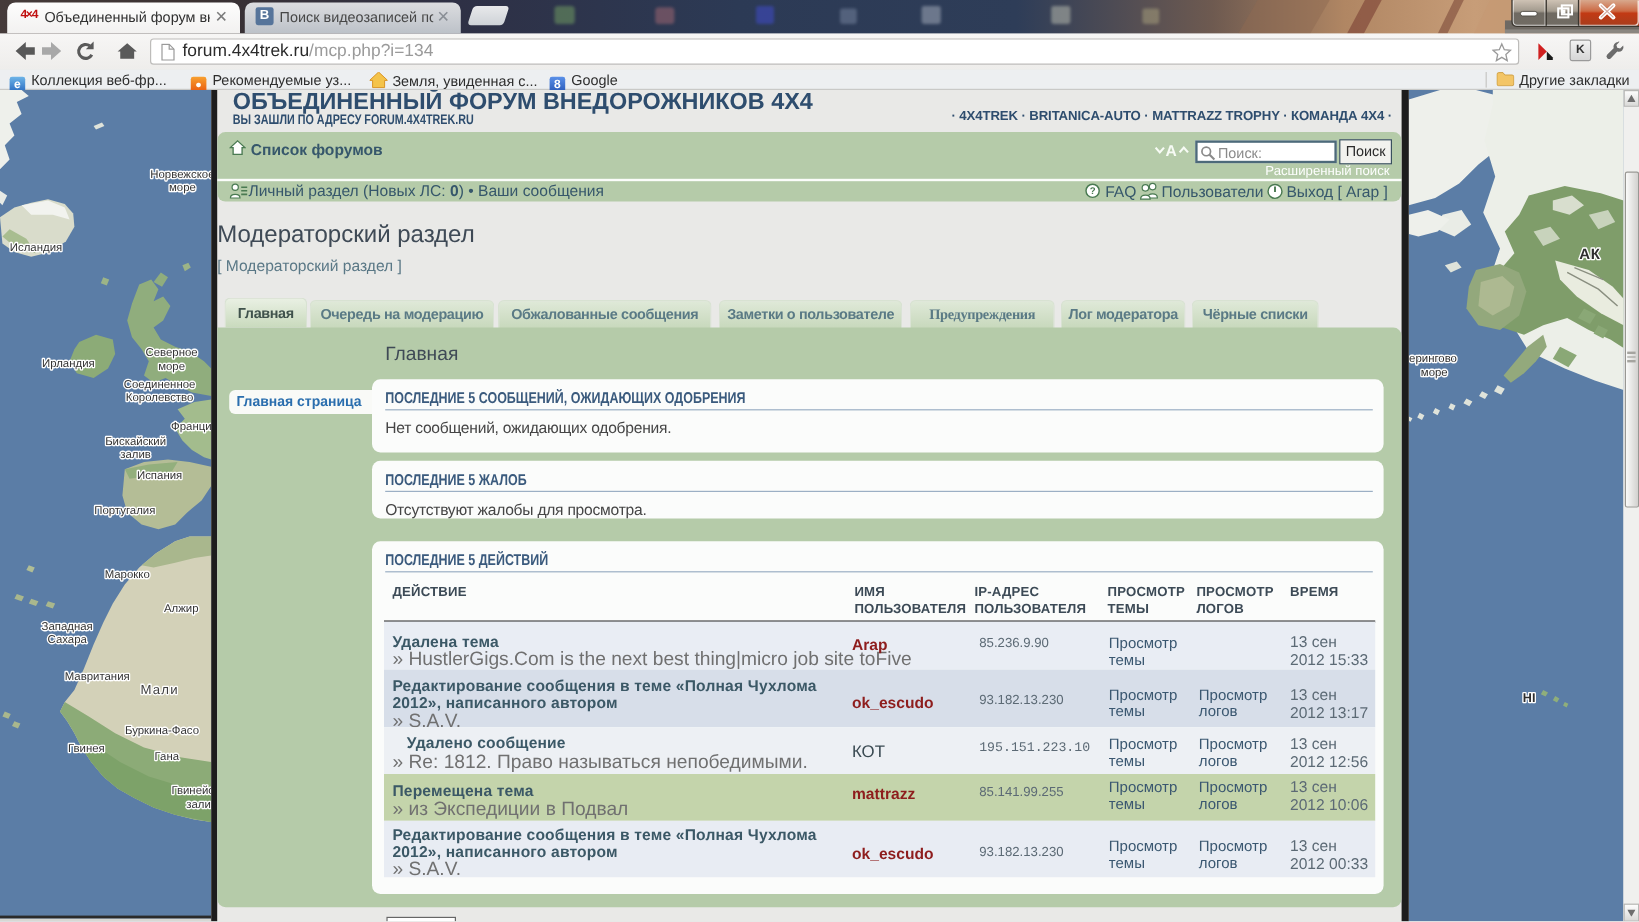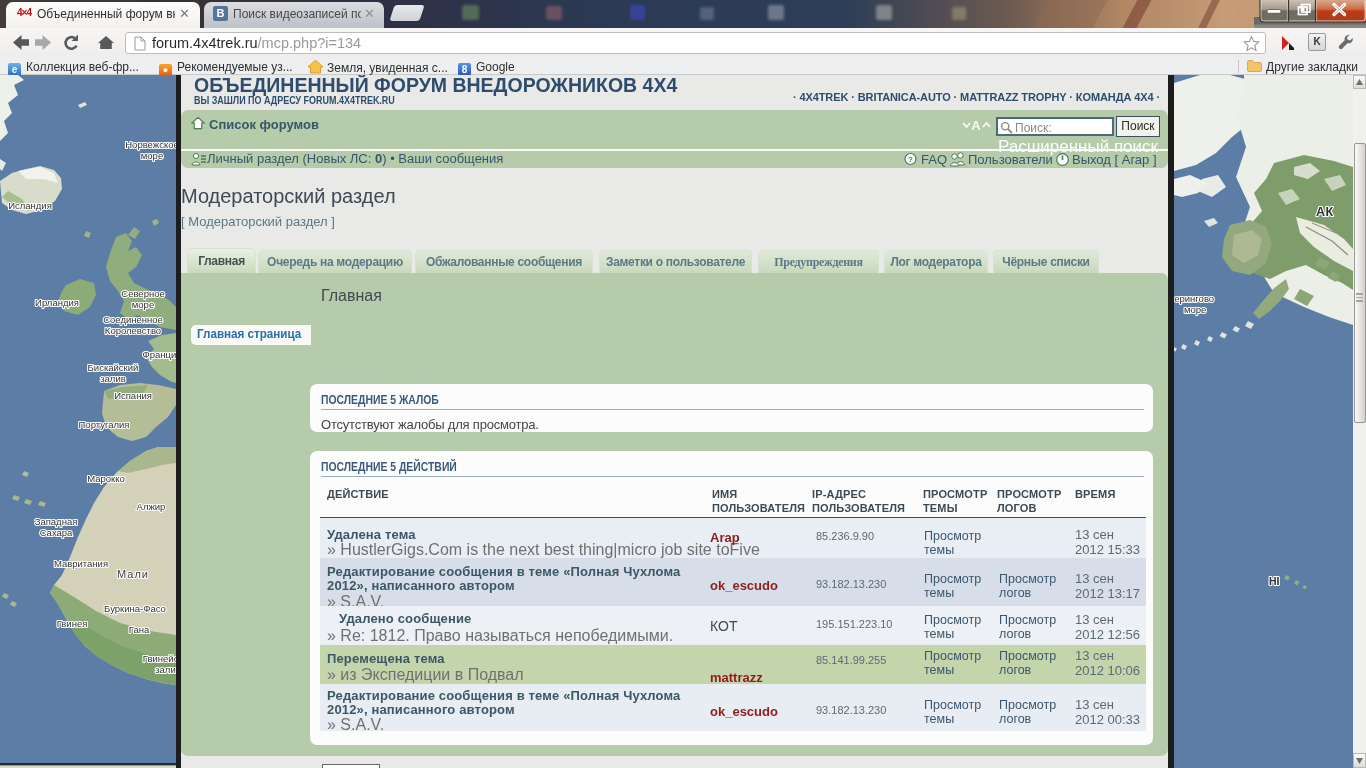--- a/index.html
+++ b/index.html
@@ -289,21 +289,21 @@
           <text x="14" y="11" text-anchor="middle" font-size="13" font-weight="bold" fill="#f7fbf5" font-family="Liberation Sans,sans-serif">A</text>
           <path d="M21 8 l3.5-4 3.5 4" fill="none" stroke="#f7fbf5" stroke-width="1.8"></path>
         </svg>
         <div class="abs" style="left:815px;top:42px;width:118px;height:19px;background:#fff;border:2px solid #4d6a7a;"></div>
         <svg class="abs" style="left:819px;top:46px;" width="13" height="13" viewBox="0 0 13 13">
           <circle cx="5.2" cy="5.2" r="3.6" fill="none" stroke="#8a8a8a" stroke-width="1.4"></circle>
           <path d="M8 8 L12 12" stroke="#8a8a8a" stroke-width="1.8"></path>
         </svg>
         <div class="abs" style="left:834px;top:46px;font-size:12px;color:#8a8a8a;">Поиск:</div>
         <div class="abs" style="left:935px;top:41px;width:44px;height:21px;background:#f2f2ee;border:1px solid #39505e;font-size:12px;color:#2b2b2b;text-align:center;line-height:19px;">Поиск</div>
-        <div class="abs" style="right:10px;top:62px;font-size:17px;color:#fdfefd;">Расширенный поиск</div>
+        <div class="abs" style="right:10px;top:62px;font-size:11px;color:#fdfefd;">Расширенный поиск</div>
 
         <svg class="abs" style="left:10px;top:77px;" width="16" height="15" viewBox="0 0 16 15">
           <circle cx="5" cy="4" r="2.6" fill="#fff" stroke="#4a7a52"></circle>
           <path d="M1 13 C1 9 9 9 9 13 Z" fill="#fff" stroke="#4a7a52"></path>
           <path d="M10 4 h5 M10 7 h5 M10 10 h5" stroke="#4a7a52" stroke-width="1.3"></path>
         </svg>
         <div class="abs navtxt" style="left:26px;top:76px;">Личный раздел (Новых ЛС: <b>0</b>) • Ваши сообщения</div>
         <svg class="abs" style="left:722px;top:77px;" width="15" height="15" viewBox="0 0 15 15">
           <circle cx="7.5" cy="7" r="5.5" fill="#fff" stroke="#4a7a52" stroke-width="1.2"></circle>
           <text x="7.5" y="10" text-anchor="middle" font-size="8" font-weight="bold" fill="#4a7a52">?</text>
@@ -330,20 +330,25 @@
         <div class="ftab" style="left:234px;top:175px;width:178px;line-height:23px;">Обжалованные сообщения</div>
         <div class="ftab" style="left:418px;top:175px;width:153px;line-height:23px;">Заметки о пользователе</div>
         <div class="ftab" style="left:577px;top:175px;width:121px;line-height:23px;font-family:Liberation Serif, serif;">Предупреждения</div>
         <div class="ftab" style="left:703px;top:175px;width:104px;line-height:23px;">Лог модератора</div>
         <div class="ftab" style="left:812px;top:175px;width:106px;line-height:23px;">Чёрные списки</div>
 
         <div class="abs greenbar" id="gpanel" style="left:0;top:198px;width:987px;height:483px;border-radius:0 7px 7px 7px;">
           <div class="abs" style="left:140px;top:14px;font-size:16px;color:#3f4a56;">Главная</div>
           <div class="abs" style="left:10px;top:52px;width:120px;height:20px;background:#f9faf7;border-radius:5px 0 0 5px;font-size:12px;font-weight:bold;color:#2a6eae;line-height:18px;padding-left:6px;"><span style="display:inline-block;transform:scaleX(0.97);transform-origin:0 0;white-space:nowrap;">Главная страница</span></div>
 
+          <div class="wpanel" style="top:43px;height:61px;">
+            <div class="ptitle">ПОСЛЕДНИЕ 5 СООБЩЕНИЙ, ОЖИДАЮЩИХ ОДОБРЕНИЯ</div>
+            <div class="pline"></div>
+            <div class="ptext">Нет сообщений, ожидающих одобрения.</div>
+          </div>
           <div class="wpanel" style="top:111px;height:48px;">
             <div class="ptitle">ПОСЛЕДНИЕ 5 ЖАЛОБ</div>
             <div class="pline"></div>
             <div class="ptext">Отсутствуют жалобы для просмотра.</div>
           </div>
           <div class="wpanel" style="top:178px;height:294px;">
             <div class="ptitle">ПОСЛЕДНИЕ 5 ДЕЙСТВИЙ</div>
             <div class="pline"></div>
             <div class="abs" id="acttable" style="left:0;top:35px;width:843px;height:246px;">
               <div class="hc" style="left:17px;top:2px;">ДЕЙСТВИЕ</div>
@@ -368,29 +373,29 @@
                 <div class="c cu" style="top:20px;">ok_escudo</div>
                 <div class="c cip" style="top:20px;">93.182.13.230</div>
                 <div class="c cl" style="left:604px;top:14px;">Просмотр<br>темы</div>
                 <div class="c cl" style="left:679px;top:14px;">Просмотр<br>логов</div>
                 <div class="c ctm" style="top:14px;">13 сен<br>2012 13:17</div>
               </div>
               <div class="r" style="top:120px;height:39px;background:#edf0f4;">
                 <div class="c a1" style="top:6px;margin-left:12px;">Удалено сообщение</div>
                 <div class="c a2" style="top:21px;">» Re: 1812. Право называться непобедимыми.</div>
                 <div class="c" style="left:390px;top:12px;color:#3a4a52;font-size:14px;">КОТ</div>
-                <div class="c cip" style="top:12px;">195.151.223.10</div>
+                <div class="c cip" style="top:12px;font-family:Liberation Mono, monospace;">195.151.223.10</div>
                 <div class="c cl" style="left:604px;top:7px;">Просмотр<br>темы</div>
                 <div class="c cl" style="left:679px;top:7px;">Просмотр<br>логов</div>
                 <div class="c ctm" style="top:7px;">13 сен<br>2012 12:56</div>
               </div>
               <div class="r" style="top:159px;height:39px;background:#c4d4ab;">
                 <div class="c a1" style="top:7px;">Перемещена тема</div>
                 <div class="c a2" style="top:21px;">» из Экспедиции в Подвал</div>
-                <div class="c cu" style="top:9px;margin-top:16px;">mattrazz</div>
+                <div class="c cu" style="top:9px;">mattrazz</div>
                 <div class="c cip" style="top:9px;">85.141.99.255</div>
                 <div class="c cl" style="left:604px;top:4px;">Просмотр<br>темы</div>
                 <div class="c cl" style="left:679px;top:4px;">Просмотр<br>логов</div>
                 <div class="c ctm" style="top:4px;">13 сен<br>2012 10:06</div>
               </div>
               <div class="r" style="top:198px;height:47px;background:#e8ecf3;">
                 <div class="c a1" style="top:5px;width:362px;">Редактирование сообщения в теме «Полная Чухлома 2012», написанного автором</div>
                 <div class="c a2" style="top:32px;">» S.A.V.</div>
                 <div class="c cu" style="top:20px;">ok_escudo</div>
                 <div class="c cip" style="top:20px;">93.182.13.230</div>

